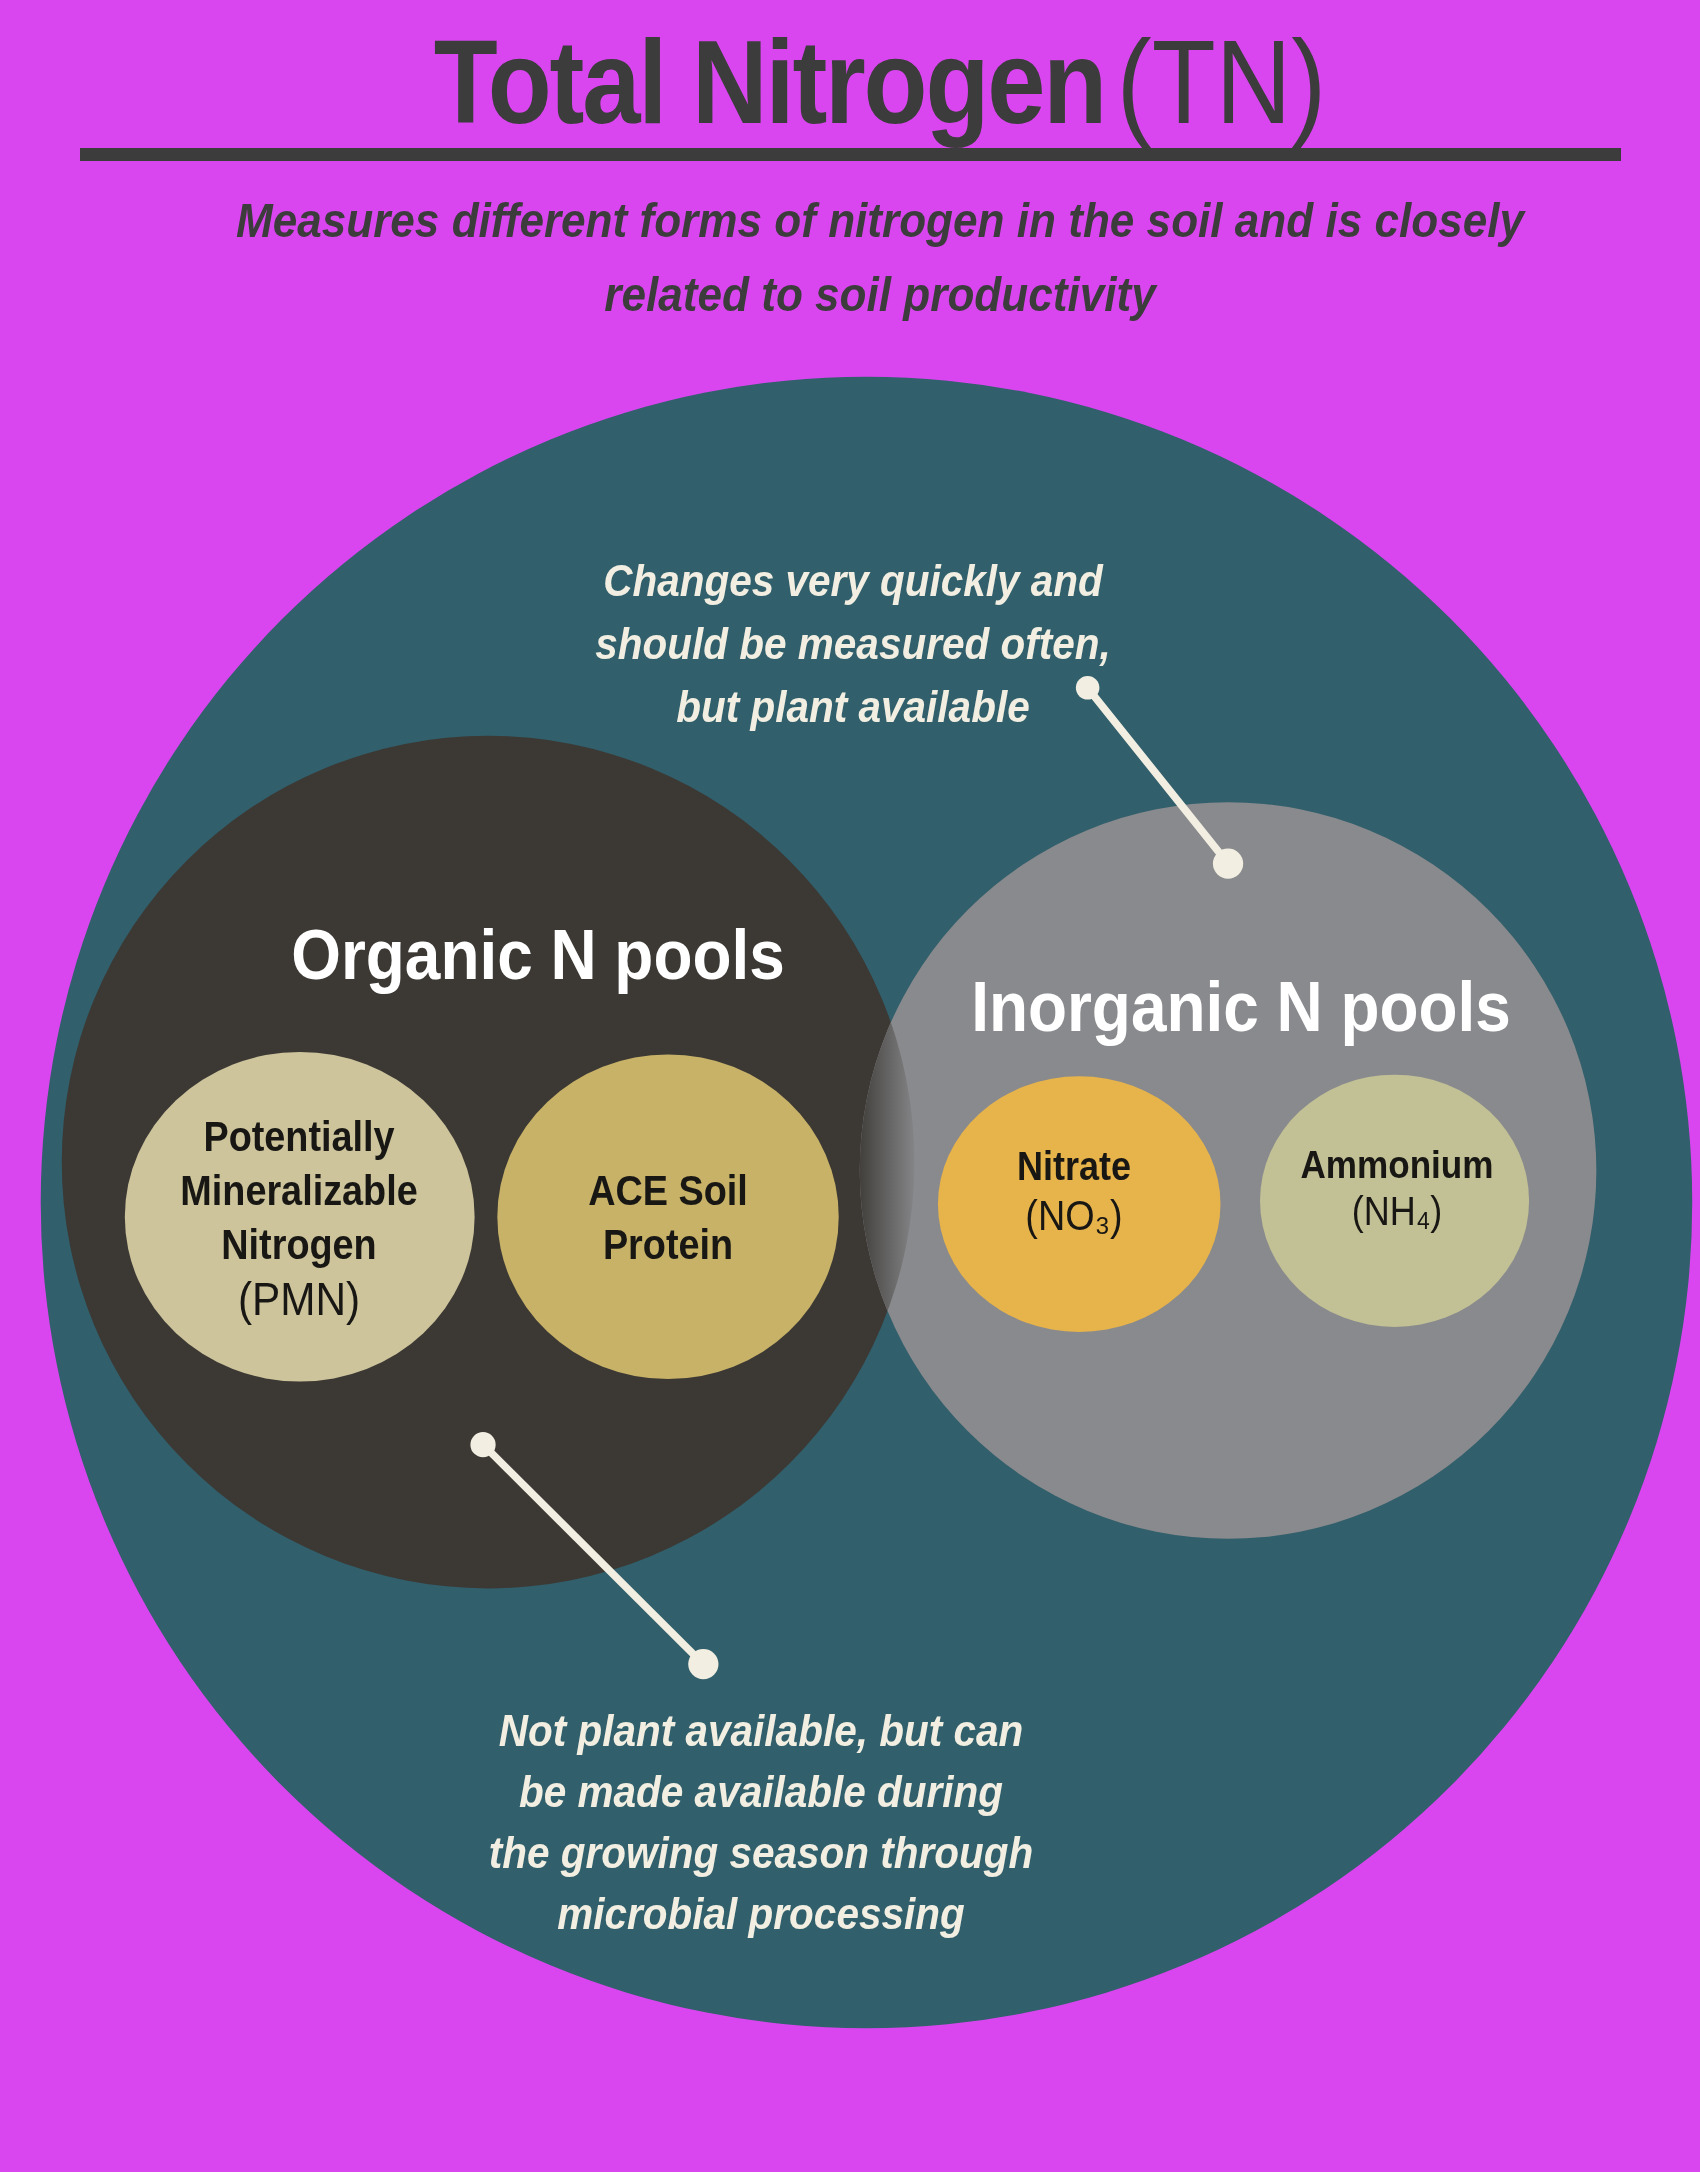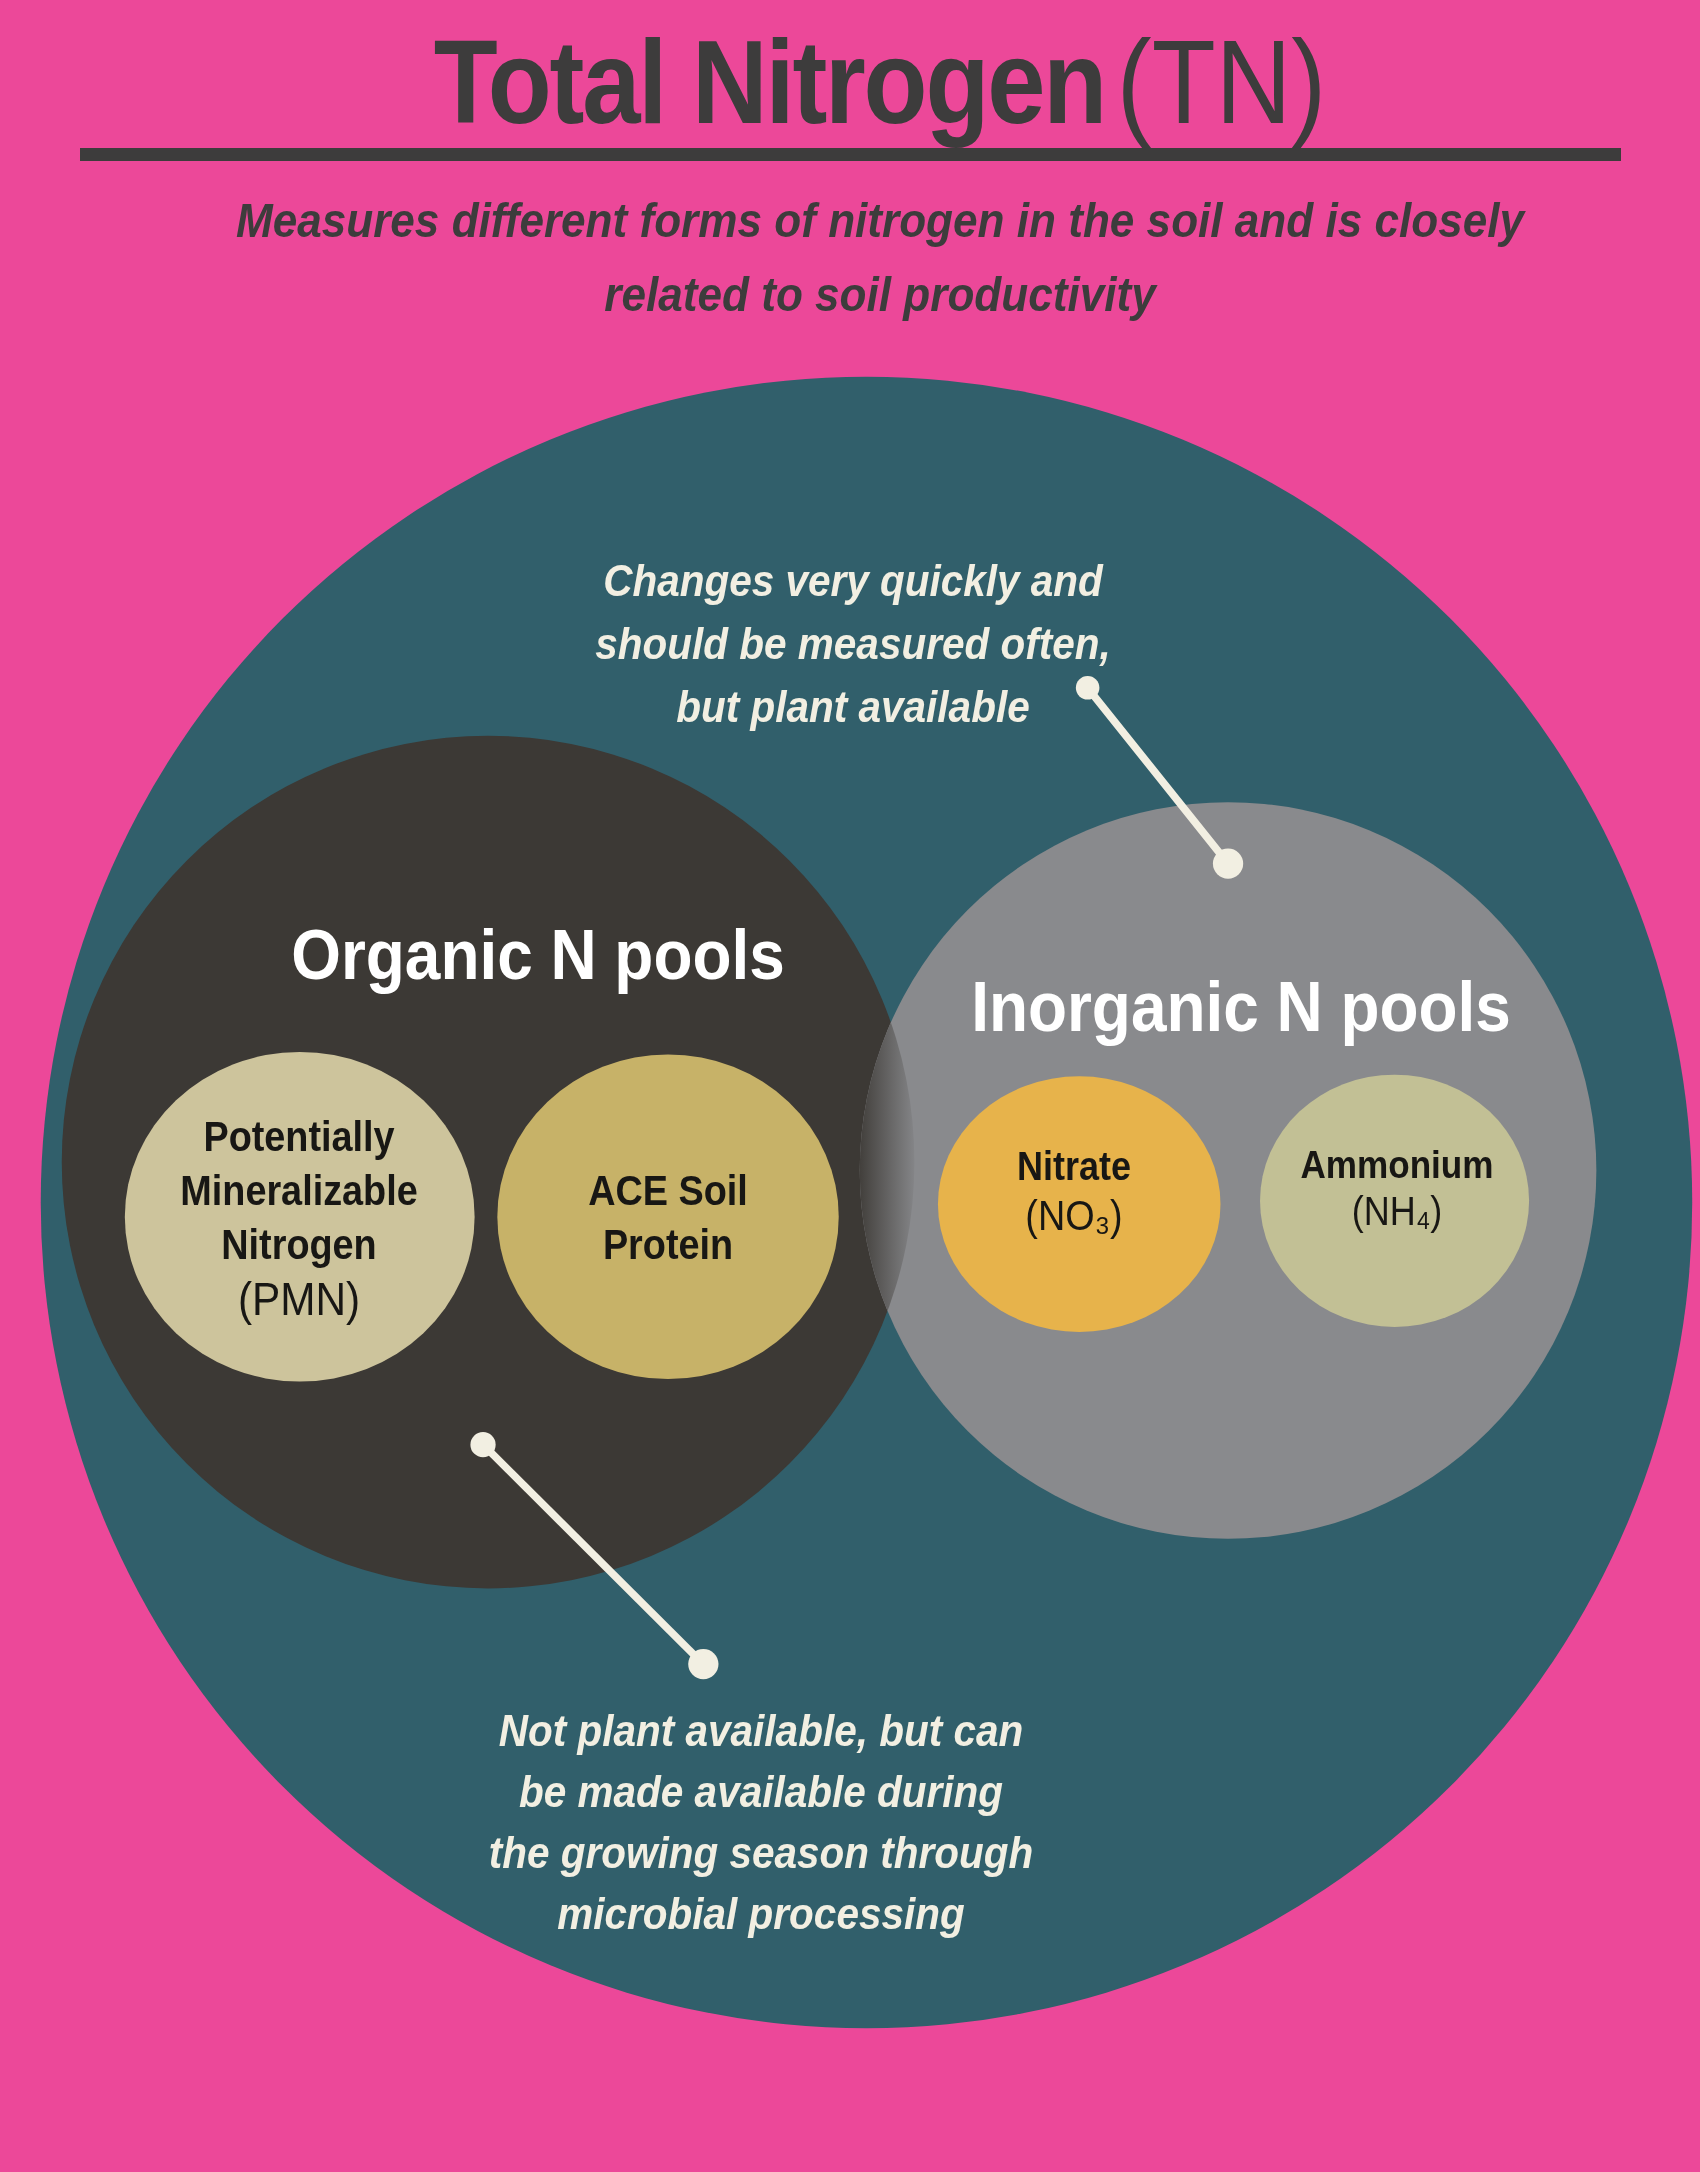--- a/index.html
+++ b/index.html
@@ -1,17 +1,17 @@
 <!DOCTYPE html>
 <html style="font-size:13.5px"><head>
 <meta charset="utf-8">
 <style>
   html,body{margin:0;padding:0;background:#ffffff;}
   .page{
-    position:relative;width:1701px;height:2172px;background:#ec4899;overflow:hidden;
+    position:relative;width:1701px;height:2172px;background:#d946ef;overflow:hidden;
     font-family:"Liberation Sans","DejaVu Sans",sans-serif;
   }
   .venn-svg{position:absolute;left:0;top:0;width:1701px;height:2172px;}
   .abs{position:absolute;text-align:center;white-space:nowrap;}
   .c88{transform:translate(-50%,-50%) scaleX(0.88);}
   .c90{transform:translate(-50%,-50%) scaleX(0.90);}
   .title{left:880px;top:81px;font-size:119px;font-weight:700;color:#3d3c3c;letter-spacing:-2.5px;}
   .title .abbr{font-weight:400;margin-left:13.5px;letter-spacing:0;}
   .rule{position:absolute;left:80px;top:148px;width:1541px;height:12.6px;background:#3d3c3c;}
   .subtitle{left:880px;top:257px;font-size:49px;font-style:italic;font-weight:700;color:#3d3c3c;line-height:74px;}

